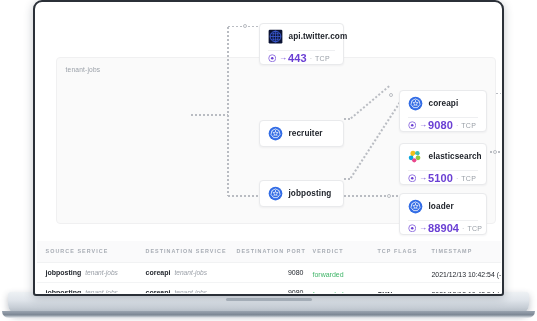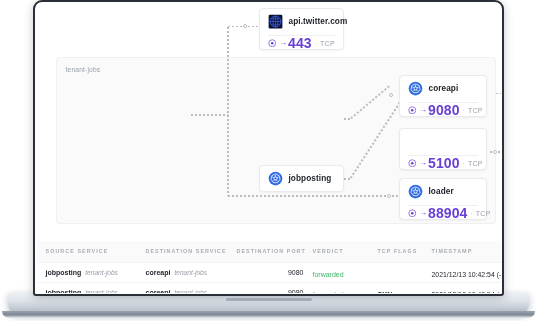--- a/index.html
+++ b/index.html
@@ -52,35 +52,36 @@
   .tenant-label{
     position:absolute;left:29px;top:62px;
     font-size:6.6px;color:#9aa0a8;letter-spacing:.2px;
   }
 
   
   .card{
     position:absolute;background:#fff;border:1px solid #e9eaec;
     border-radius:4px;box-sizing:border-box;
     box-shadow:0 1px 2px rgba(30,40,60,.05);
+    margin-top:15px;
   }
   .card-head{display:flex;align-items:center;height:100%;padding:0 8px;}
   .card.with-port .card-head{height:26px;}
   .card-title{
     font-size:8.2px;color:#20242b;font-weight:600;letter-spacing:.1px;
     white-space:nowrap;
   }
   .card-sep{
     position:absolute;left:8px;right:8px;top:26px;height:1px;background:#eeeff1;
   }
   .port-row{
     position:absolute;left:8px;top:28px;display:flex;align-items:center;height:13px;
   }
   .port-arrow{color:#6a3fd4;font-size:8px;margin:0 1px 0 3px;line-height:1;}
-  .port-num{color:#6a3fd4;font-size:14px;font-weight:700;letter-spacing:.1px;}
+  .port-num{color:#6a3fd4;font-size:11px;font-weight:700;letter-spacing:.1px;}
   .port-dot{color:#c2c6cc;font-size:7px;margin:0 3px;}
   .port-proto{color:#9aa0a8;font-size:7px;letter-spacing:.3px;}
 
   
   .ico{width:15px;height:15px;margin-right:6px;flex:0 0 auto;display:block;}
   .ico-sm{width:8.5px;height:8.5px;flex:0 0 auto;display:block;}
 
   
   .dot-h,.dot-v{position:absolute;}
   .dot-h{height:1.6px;
@@ -186,102 +187,132 @@
             <circle cx="10" cy="10" r="3" fill="#6a3fd4"></circle>
           </svg>
           <span class="port-arrow">→</span>
           <span class="port-num">443</span>
           <span class="port-dot">·</span>
           <span class="port-proto">TCP</span>
         </div>
       </div>
 
 
-
-      <div class="card" style="left:222px;top:161px;width:85px;height:27px;">
+      <div class="card" style="left:222px;top:101px;width:85px;height:27px;">
         <div class="card-head">
           <svg class="ico" viewBox="0 0 24 24">
             <circle cx="12" cy="12" r="11" fill="#326ce5"></circle>
             <g fill="none" stroke="#ffffff" stroke-width="1.25" stroke-linejoin="round">
               <path d="M12 4.6 L17.8 7.4 L19.2 13.6 L15.2 18.6 L8.8 18.6 L4.8 13.6 L6.2 7.4 Z"></path>
             </g>
             <circle cx="12" cy="12" r="2.5" fill="none" stroke="#ffffff" stroke-width="1.25"></circle>
             <g stroke="#ffffff" stroke-width="1.15">
               <line x1="12" y1="6.2" x2="12" y2="9.5"></line>
               <line x1="16.9" y1="9.4" x2="14.2" y2="11"></line>
               <line x1="15.3" y1="16.4" x2="13.3" y2="14.1"></line>
               <line x1="8.7" y1="16.4" x2="10.7" y2="14.1"></line>
               <line x1="7.1" y1="9.4" x2="9.8" y2="11"></line>
             </g>
           </svg>
-          <span class="card-title">jobposting</span>
-        </div>
-      </div>
-
-      <div class="card with-port" style="left:362px;top:71px;width:88px;height:42px;">
+          <span class="card-title">recruiter</span>
+        </div>
+      </div>
+
+      <div class="card" style="left:222px;top:161px;width:85px;height:27px;">
         <div class="card-head">
           <svg class="ico" viewBox="0 0 24 24">
             <circle cx="12" cy="12" r="11" fill="#326ce5"></circle>
             <g fill="none" stroke="#ffffff" stroke-width="1.25" stroke-linejoin="round">
               <path d="M12 4.6 L17.8 7.4 L19.2 13.6 L15.2 18.6 L8.8 18.6 L4.8 13.6 L6.2 7.4 Z"></path>
             </g>
             <circle cx="12" cy="12" r="2.5" fill="none" stroke="#ffffff" stroke-width="1.25"></circle>
             <g stroke="#ffffff" stroke-width="1.15">
               <line x1="12" y1="6.2" x2="12" y2="9.5"></line>
               <line x1="16.9" y1="9.4" x2="14.2" y2="11"></line>
               <line x1="15.3" y1="16.4" x2="13.3" y2="14.1"></line>
               <line x1="8.7" y1="16.4" x2="10.7" y2="14.1"></line>
               <line x1="7.1" y1="9.4" x2="9.8" y2="11"></line>
             </g>
           </svg>
-          <span class="card-title">coreapi</span>
-        </div>
-        <div class="card-sep"></div>
-        <div class="port-row">
-          <svg class="ico-sm" viewBox="0 0 20 20">
-            <circle cx="10" cy="10" r="8.2" fill="none" stroke="#6a3fd4" stroke-width="1.6"></circle>
-            <circle cx="10" cy="10" r="3" fill="#6a3fd4"></circle>
-          </svg>
-          <span class="port-arrow">→</span>
-          <span class="port-num">9080</span>
-          <span class="port-dot">·</span>
-          <span class="port-proto">TCP</span>
-        </div>
-      </div>
-
-      <div class="card with-port" style="left:362px;top:124px;width:88px;height:42px;">
-        <div class="card-sep"></div>
-        <div class="port-row">
-          <svg class="ico-sm" viewBox="0 0 20 20">
-            <circle cx="10" cy="10" r="8.2" fill="none" stroke="#6a3fd4" stroke-width="1.6"></circle>
-            <circle cx="10" cy="10" r="3" fill="#6a3fd4"></circle>
-          </svg>
-          <span class="port-arrow">→</span>
-          <span class="port-num">5100</span>
-          <span class="port-dot">·</span>
-          <span class="port-proto">TCP</span>
-        </div>
-      </div>
-
-      <div class="card with-port" style="left:362px;top:174px;width:88px;height:42px;text-align:right;">
+          <span class="card-title">jobposting</span>
+        </div>
+      </div>
+
+      <div class="card with-port" style="left:362px;top:71px;width:88px;height:42px;">
         <div class="card-head">
           <svg class="ico" viewBox="0 0 24 24">
             <circle cx="12" cy="12" r="11" fill="#326ce5"></circle>
             <g fill="none" stroke="#ffffff" stroke-width="1.25" stroke-linejoin="round">
               <path d="M12 4.6 L17.8 7.4 L19.2 13.6 L15.2 18.6 L8.8 18.6 L4.8 13.6 L6.2 7.4 Z"></path>
             </g>
             <circle cx="12" cy="12" r="2.5" fill="none" stroke="#ffffff" stroke-width="1.25"></circle>
             <g stroke="#ffffff" stroke-width="1.15">
               <line x1="12" y1="6.2" x2="12" y2="9.5"></line>
               <line x1="16.9" y1="9.4" x2="14.2" y2="11"></line>
               <line x1="15.3" y1="16.4" x2="13.3" y2="14.1"></line>
               <line x1="8.7" y1="16.4" x2="10.7" y2="14.1"></line>
               <line x1="7.1" y1="9.4" x2="9.8" y2="11"></line>
             </g>
           </svg>
+          <span class="card-title">coreapi</span>
+        </div>
+        <div class="card-sep"></div>
+        <div class="port-row">
+          <svg class="ico-sm" viewBox="0 0 20 20">
+            <circle cx="10" cy="10" r="8.2" fill="none" stroke="#6a3fd4" stroke-width="1.6"></circle>
+            <circle cx="10" cy="10" r="3" fill="#6a3fd4"></circle>
+          </svg>
+          <span class="port-arrow">→</span>
+          <span class="port-num">9080</span>
+          <span class="port-dot">·</span>
+          <span class="port-proto">TCP</span>
+        </div>
+      </div>
+
+      <div class="card with-port" style="left:362px;top:124px;width:88px;height:42px;">
+        <div class="card-head">
+          <svg class="ico" viewBox="0 0 24 24">
+            <circle cx="8" cy="7" r="4.1" fill="#f0bf1a"></circle>
+            <circle cx="15" cy="6.6" r="3.6" fill="#3cbeb1"></circle>
+            <circle cx="5" cy="14" r="3.8" fill="#07a5de"></circle>
+            <circle cx="12" cy="12" r="3.4" fill="#ffffff"></circle>
+            <circle cx="16" cy="14" r="3.8" fill="#93c83e"></circle>
+            <circle cx="10" cy="18" r="3.4" fill="#e9478c"></circle>
+          </svg>
+          <span class="card-title">elasticsearch</span>
+        </div>
+        <div class="card-sep"></div>
+        <div class="port-row">
+          <svg class="ico-sm" viewBox="0 0 20 20">
+            <circle cx="10" cy="10" r="8.2" fill="none" stroke="#6a3fd4" stroke-width="1.6"></circle>
+            <circle cx="10" cy="10" r="3" fill="#6a3fd4"></circle>
+          </svg>
+          <span class="port-arrow">→</span>
+          <span class="port-num">5100</span>
+          <span class="port-dot">·</span>
+          <span class="port-proto">TCP</span>
+        </div>
+      </div>
+
+      <div class="card with-port" style="left:362px;top:174px;width:88px;height:42px;text-align:right;">
+        <div class="card-head">
+          <svg class="ico" viewBox="0 0 24 24">
+            <circle cx="12" cy="12" r="11" fill="#326ce5"></circle>
+            <g fill="none" stroke="#ffffff" stroke-width="1.25" stroke-linejoin="round">
+              <path d="M12 4.6 L17.8 7.4 L19.2 13.6 L15.2 18.6 L8.8 18.6 L4.8 13.6 L6.2 7.4 Z"></path>
+            </g>
+            <circle cx="12" cy="12" r="2.5" fill="none" stroke="#ffffff" stroke-width="1.25"></circle>
+            <g stroke="#ffffff" stroke-width="1.15">
+              <line x1="12" y1="6.2" x2="12" y2="9.5"></line>
+              <line x1="16.9" y1="9.4" x2="14.2" y2="11"></line>
+              <line x1="15.3" y1="16.4" x2="13.3" y2="14.1"></line>
+              <line x1="8.7" y1="16.4" x2="10.7" y2="14.1"></line>
+              <line x1="7.1" y1="9.4" x2="9.8" y2="11"></line>
+            </g>
+          </svg>
           <span class="card-title">loader</span>
         </div>
         <div class="card-sep"></div>
         <div class="port-row">
           <svg class="ico-sm" viewBox="0 0 20 20">
             <circle cx="10" cy="10" r="8.2" fill="none" stroke="#6a3fd4" stroke-width="1.6"></circle>
             <circle cx="10" cy="10" r="3" fill="#6a3fd4"></circle>
           </svg>
           <span class="port-arrow">→</span>
           <span class="port-num">88904</span>

